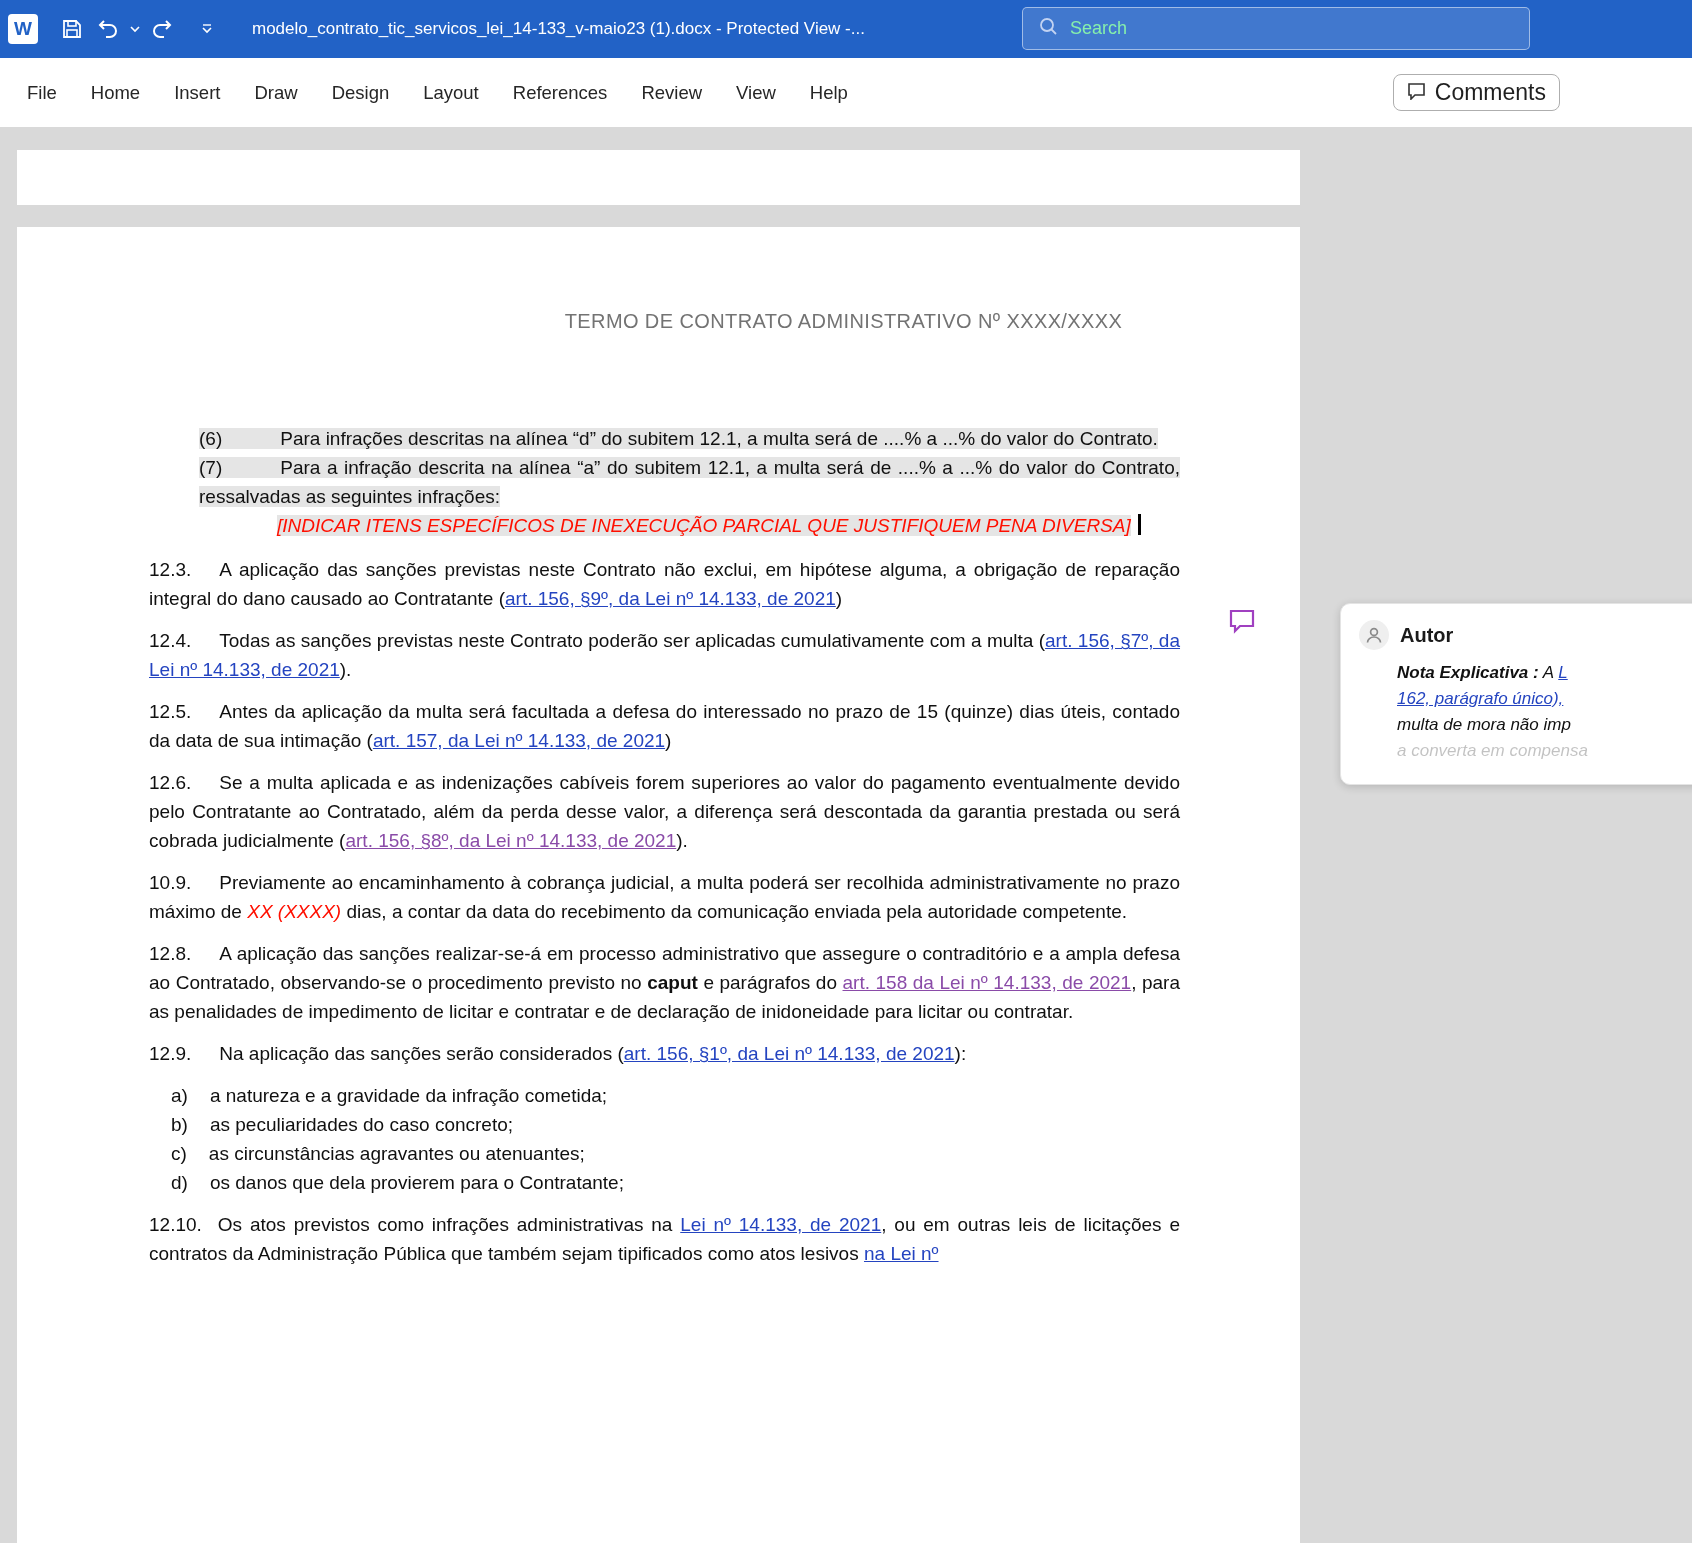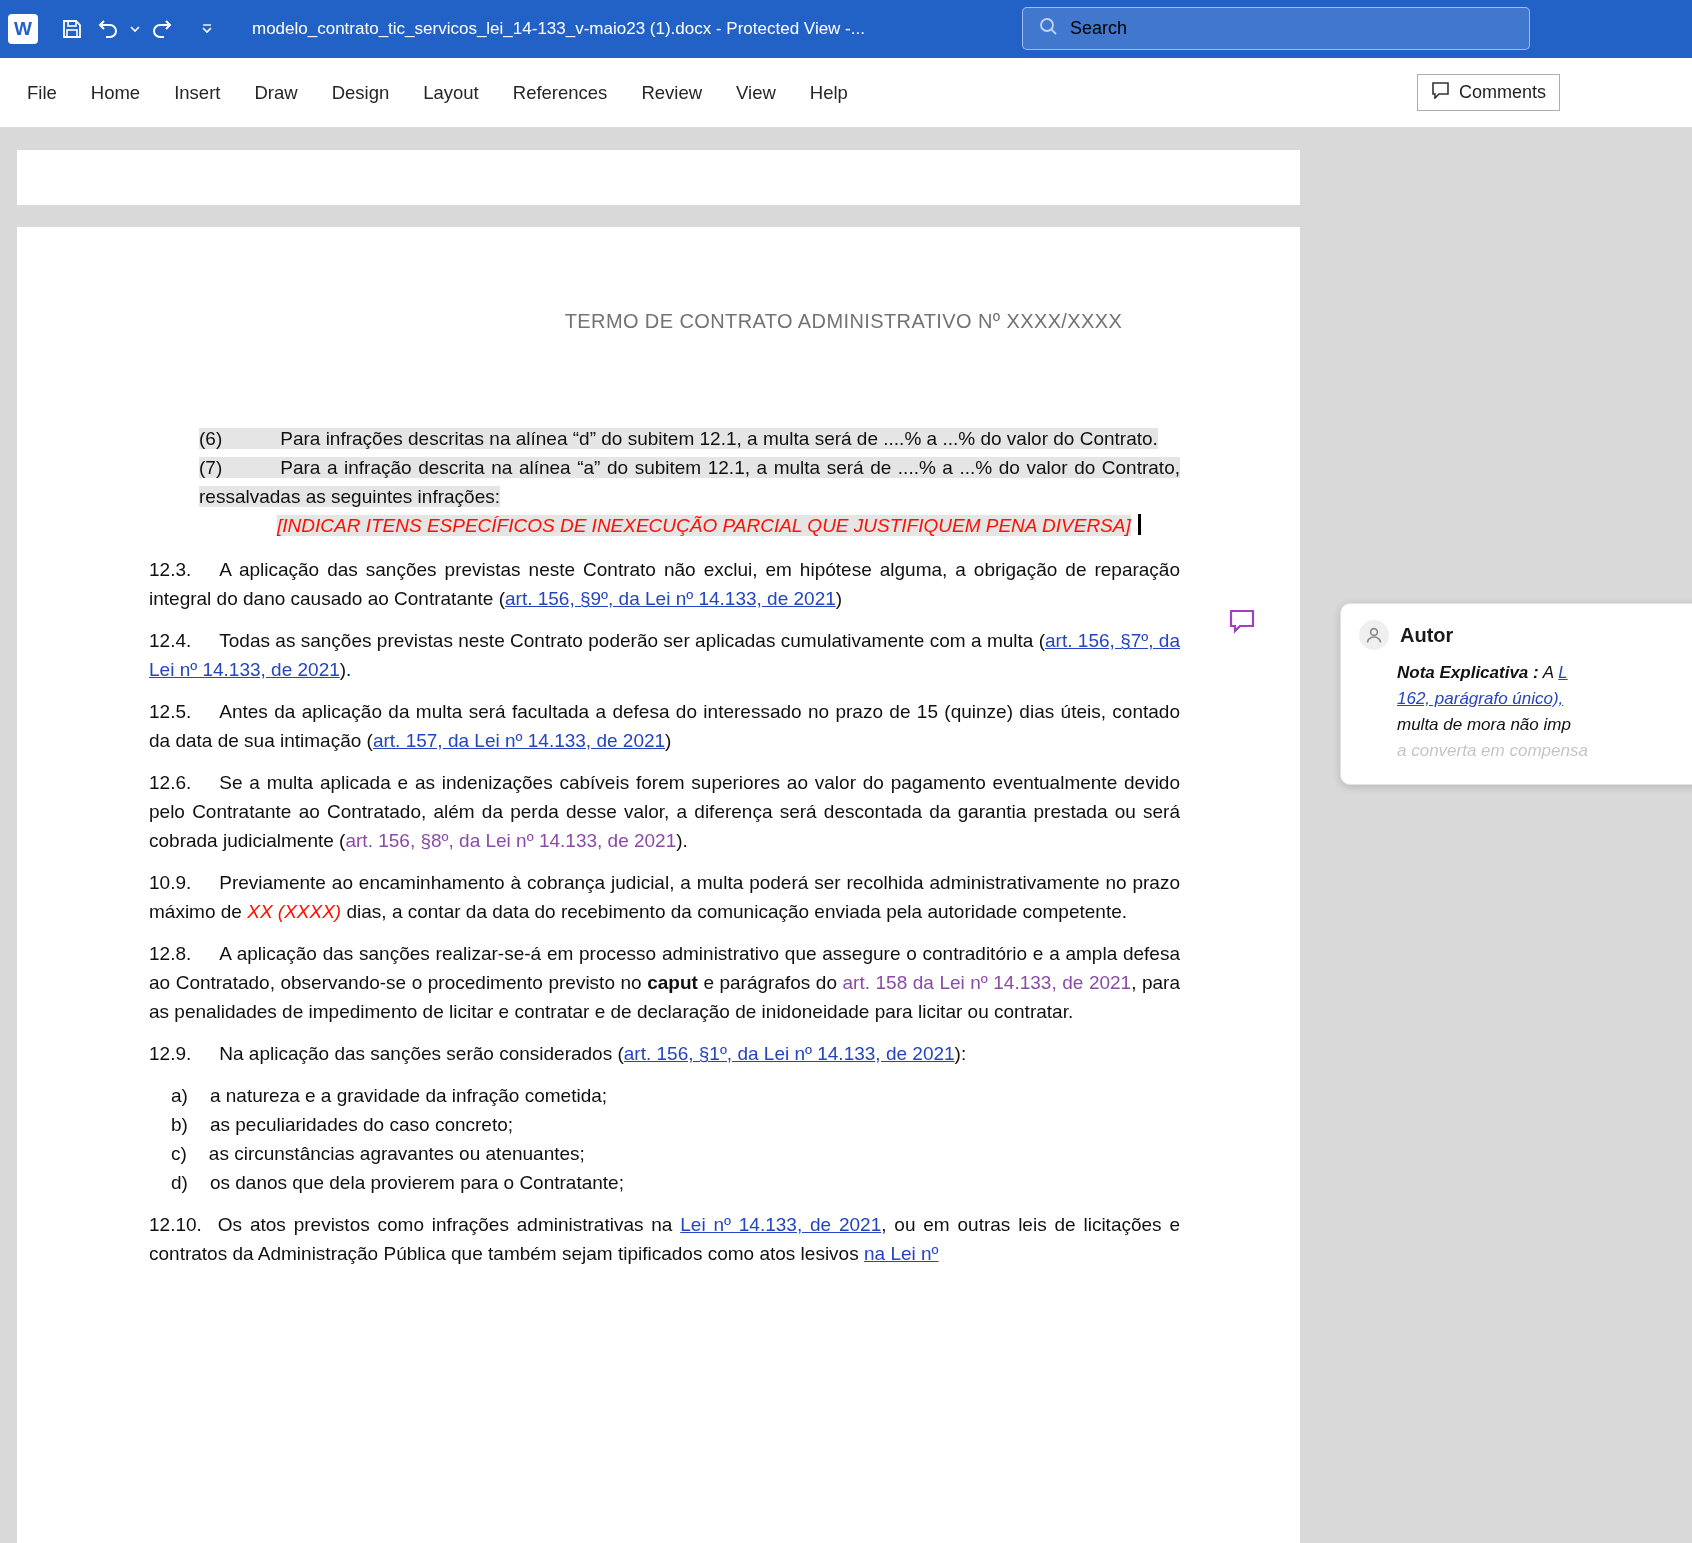--- a/index.html
+++ b/index.html
@@ -19,31 +19,31 @@
     display:flex; align-items:center; justify-content:center;
   }
   .tb-btn { width:36px; height:36px; display:flex; align-items:center; justify-content:center; border-radius:4px; }
   .tb-caret { width:18px; height:36px; display:flex; align-items:center; justify-content:center; }
   .doc-title { font-size:17px; margin-left:36px; white-space:nowrap; color:#fff; font-weight:400; }
   .searchbox {
     position:absolute; left:1022px; top:7px; width:508px; height:43px;
     background:rgba(255,255,255,0.14); border:1px solid rgba(255,255,255,0.5);
     border-radius:5px; display:flex; align-items:center; padding-left:16px; gap:12px;
   }
-  .search-ph { color:#000000; font-size:18px; }
+  .search-ph { color:#86efac; font-size:18px; }
   
   .ribbon {
     position:absolute; top:58px; left:0; width:1692px; height:69px; background:#fff;
     display:flex; align-items:flex-start; padding-left:10px; box-shadow:0 1px 0 #e2e2e2;
   }
   .rtab { padding:0 17px; font-size:18.5px; color:#262626; height:100%; display:flex; align-items:center; cursor:default; }
   .comments-btn {
     position:absolute; right:132px; top:16px; height:37px;
-    background:#fff; border:1px solid #aeaeae; border-radius:0;
-    display:flex; align-items:center; gap:9px; padding:0 13px; font-size:18px; color:#1f1f1f;
+    background:#fff; border:1px solid #aeaeae; border-radius:8px;
+    display:flex; align-items:center; gap:9px; padding:0 13px; font-size:23px; color:#1f1f1f;
     font-family:"Liberation Sans", sans-serif;
   }
   
   .canvas { position:absolute; top:127px; left:0; width:1692px; height:1416px; background:#d9d9d9; overflow:hidden; }
   .page-prev { position:absolute; left:17px; top:23px; width:1283px; height:55px; background:#fff; }
   .page-main {
     position:absolute; left:17px; top:100px; width:1283px; height:1316px; background:#fff;
     padding:80px 120px 0 120px;
   }
   .doc-heading {
@@ -53,21 +53,21 @@
   .para { margin:0 0 13px 12px; text-align:justify; line-height:29px; font-size:19px; color:#101010; }
   .grp { margin:0; }
   .p-ind62 { padding-left:62px; }
   .red-note { padding-left:140px; margin-bottom:15px; }
   .hl { background:#e5e5e5; }
   .red-i { color:#ff0f00; font-style:italic; }
   .redtxt { color:#ff0f00; font-style:italic; }
   .tb { display:inline-block; }
   .tab-a { width:58px; } .tab-b { width:28px; } .tab-c { width:16px; } .tab-li { width:22px; }
   .lnk { color:#2444c0; text-decoration:underline; cursor:pointer; }
-  .lnk-v { color:#8a4ba8; cursor:pointer; }
+  .lnk-v { color:#8a4ba8; text-decoration:underline; cursor:pointer; }
   .bold { font-weight:bold; }
   .caret-bar { display:inline-block; width:3px; height:21px; background:#000; vertical-align:-3px; margin-left:7px; }
   .list { margin:0 0 13px 0; }
   .li { margin:0; padding-left:62px; text-indent:-28px; text-align:justify; }
   
   .comment-marker { position:absolute; left:1228px; top:481px; width:28px; height:26px; cursor:pointer; }
   .comment-card {
     position:absolute; left:1340px; top:476px; width:400px; height:182px;
     background:#fff; border:1px solid #e4e4e4; border-radius:10px;
     box-shadow:0 2px 8px rgba(0,0,0,.16); padding:16px 18px; overflow:hidden;

